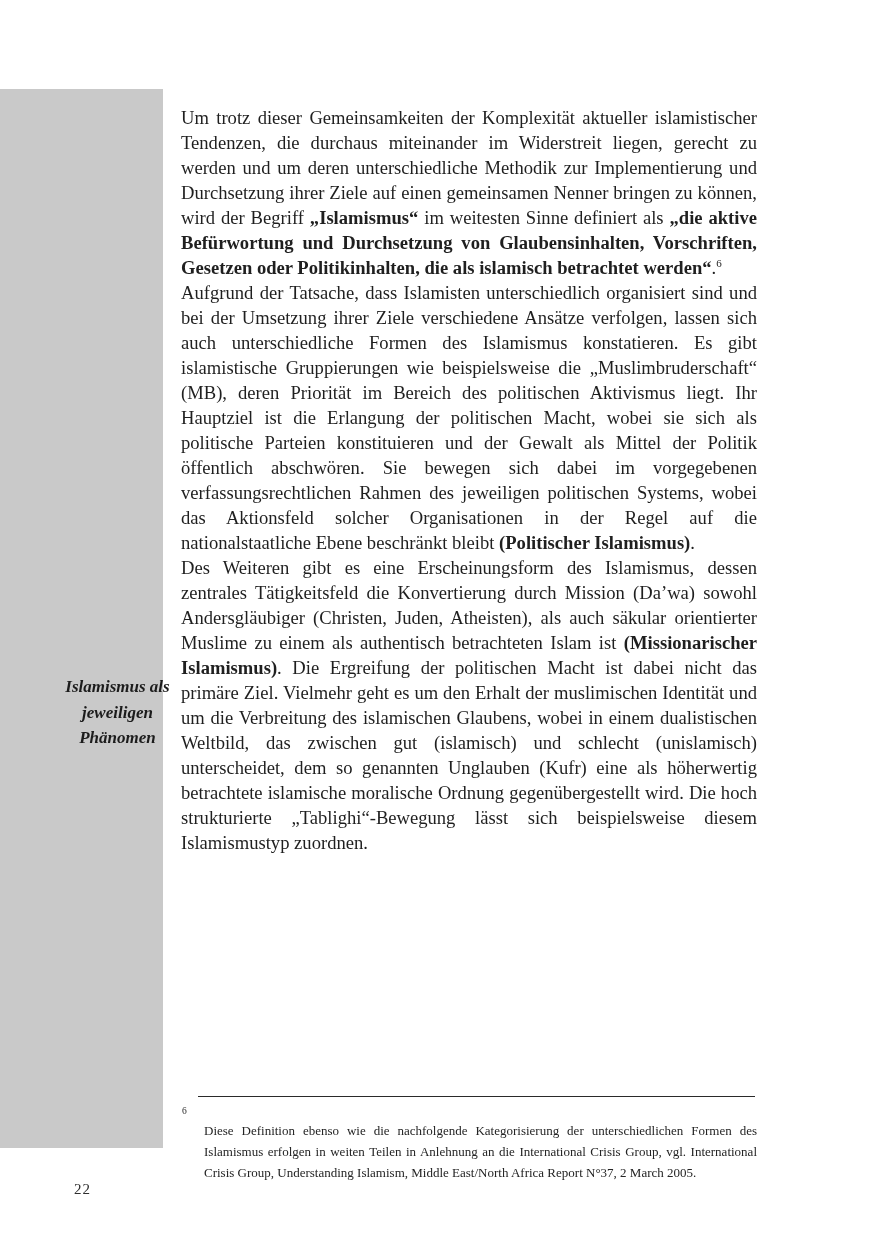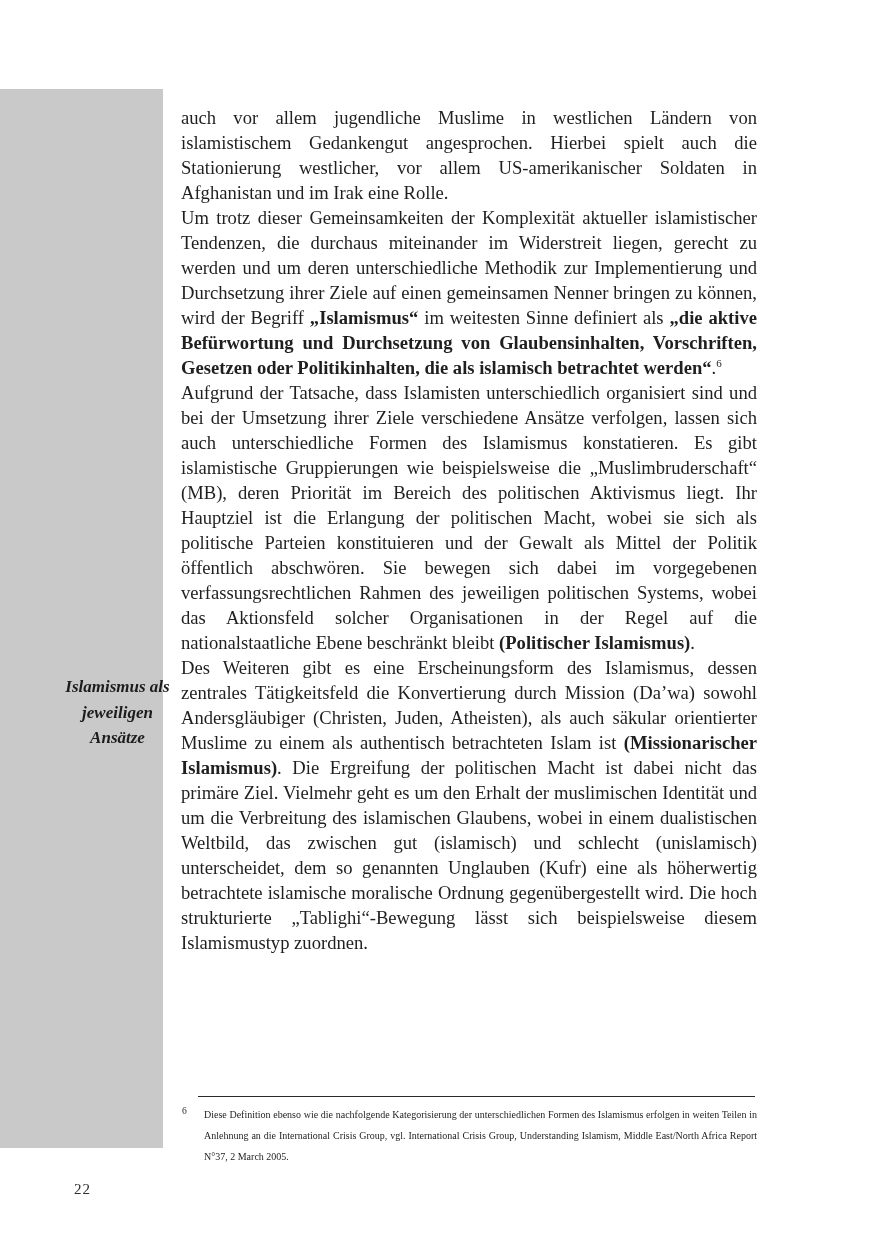--- a/index.html
+++ b/index.html
@@ -83,49 +83,49 @@
   .fn-marker {
     width: 22px;
     flex: 0 0 22px;
     font-size: 9.5px;
     padding-top: 2px;
     padding-left: 1px;
     color: #2a2a2a;
   }
   .fn-text {
     flex: 1 1 auto;
-    font-size: 10px;
+    font-size: 13px;
     line-height: 21px;
     text-align: justify;
     color: #242424;
+    margin-top: 16px;
   }
   .page-number {
     position: absolute;
     left: 74px;
     top: 1181px;
     font-size: 15px;
     letter-spacing: 1px;
     color: #2e2e2e;
   }
 </style>
 </head>
 <body>
 
 <div class="page" style="background: rgb(255, 255, 255);">
 
   <div class="sidebar-band" style="background: rgb(201, 201, 201);"></div>
 
   <div class="margin-note">
     <span class="mline">Islamismus als</span>
     <span class="mline">jeweiligen</span>
-    <span class="mline">Ansätze</span>
+    <span class="mline">Phänomen</span>
   </div>
 
   <main class="content" id="content" style="color: rgb(31, 31, 31);">
-      <p><span>auch vor allem jugendliche Muslime in westlichen Ländern von islamistischem Gedankengut angesprochen. Hierbei spielt auch die Stationierung westlicher, vor allem US-amerikanischer Soldaten in Afghanistan und im Irak eine Rolle.</span></p>
       <p><span>Um trotz dieser Gemeinsamkeiten der Komplexität aktueller islamistischer Tendenzen, die durchaus miteinander im Widerstreit liegen, gerecht zu werden und um deren unterschiedliche Methodik zur Implementierung und Durchsetzung ihrer Ziele auf einen gemeinsamen Nenner bringen zu können, wird der Begriff </span><span class="b">„Islamismus“</span><span> im weitesten Sinne definiert als </span><span class="b">„die aktive Befürwortung und Durchsetzung von Glaubensinhalten, Vorschriften, Gesetzen oder Politikinhalten, die als islamisch betrachtet werden“</span><span>.</span><sup class="fnref">6</sup></p>
       <p><span>Aufgrund der Tatsache, dass Islamisten unterschiedlich organisiert sind und bei der Umsetzung ihrer Ziele verschiedene Ansätze verfolgen, lassen sich auch unterschiedliche Formen des Islamismus konstatieren. Es gibt islamistische Gruppierungen wie beispielsweise die „Muslimbruderschaft“ (MB), deren Priorität im Bereich des politischen Aktivismus liegt. Ihr Hauptziel ist die Erlangung der politischen Macht, wobei sie sich als politische Parteien konstituieren und der Gewalt als Mittel der Politik öffentlich abschwören. Sie bewegen sich dabei im vorgegebenen verfassungsrechtlichen Rahmen des jeweiligen politischen Systems, wobei das Aktionsfeld solcher Organisationen in der Regel auf die nationalstaatliche Ebene beschränkt bleibt </span><span class="b">(Politischer Islamismus)</span><span>.</span></p>
       <p><span>Des Weiteren gibt es eine Erscheinungsform des Islamismus, dessen zentrales Tätigkeitsfeld die Konvertierung durch Mission (Da’wa) sowohl Andersgläubiger (Christen, Juden, Atheisten), als auch säkular orientierter Muslime zu einem als authentisch betrachteten Islam ist </span><span class="b">(Missionarischer Islamismus)</span><span>. Die Ergreifung der politischen Macht ist dabei nicht das primäre Ziel. Vielmehr geht es um den Erhalt der muslimischen Identität und um die Verbreitung des islamischen Glaubens, wobei in einem dualistischen Weltbild, das zwischen gut (islamisch) und schlecht (unislamisch) unterscheidet, dem so genannten Unglauben (Kufr) eine als höherwertig betrachtete islamische moralische Ordnung gegenübergestellt wird. Die hoch strukturierte „Tablighi“-Bewegung lässt sich beispielsweise diesem Islamismustyp zuordnen.</span></p>
     </main>
 
   <div class="footnote-area">
     <div class="footnote-rule"></div>
     <div class="footnote">
       <span class="fn-marker">6</span>
       <span class="fn-text">Diese Definition ebenso wie die nachfolgende Kategorisierung der unterschiedlichen Formen des Islamismus erfolgen in weiten Teilen in Anlehnung an die International Crisis Group, vgl. International Crisis Group, Understanding Islamism, Middle East/North Africa Report N°37, 2 March 2005.</span>

